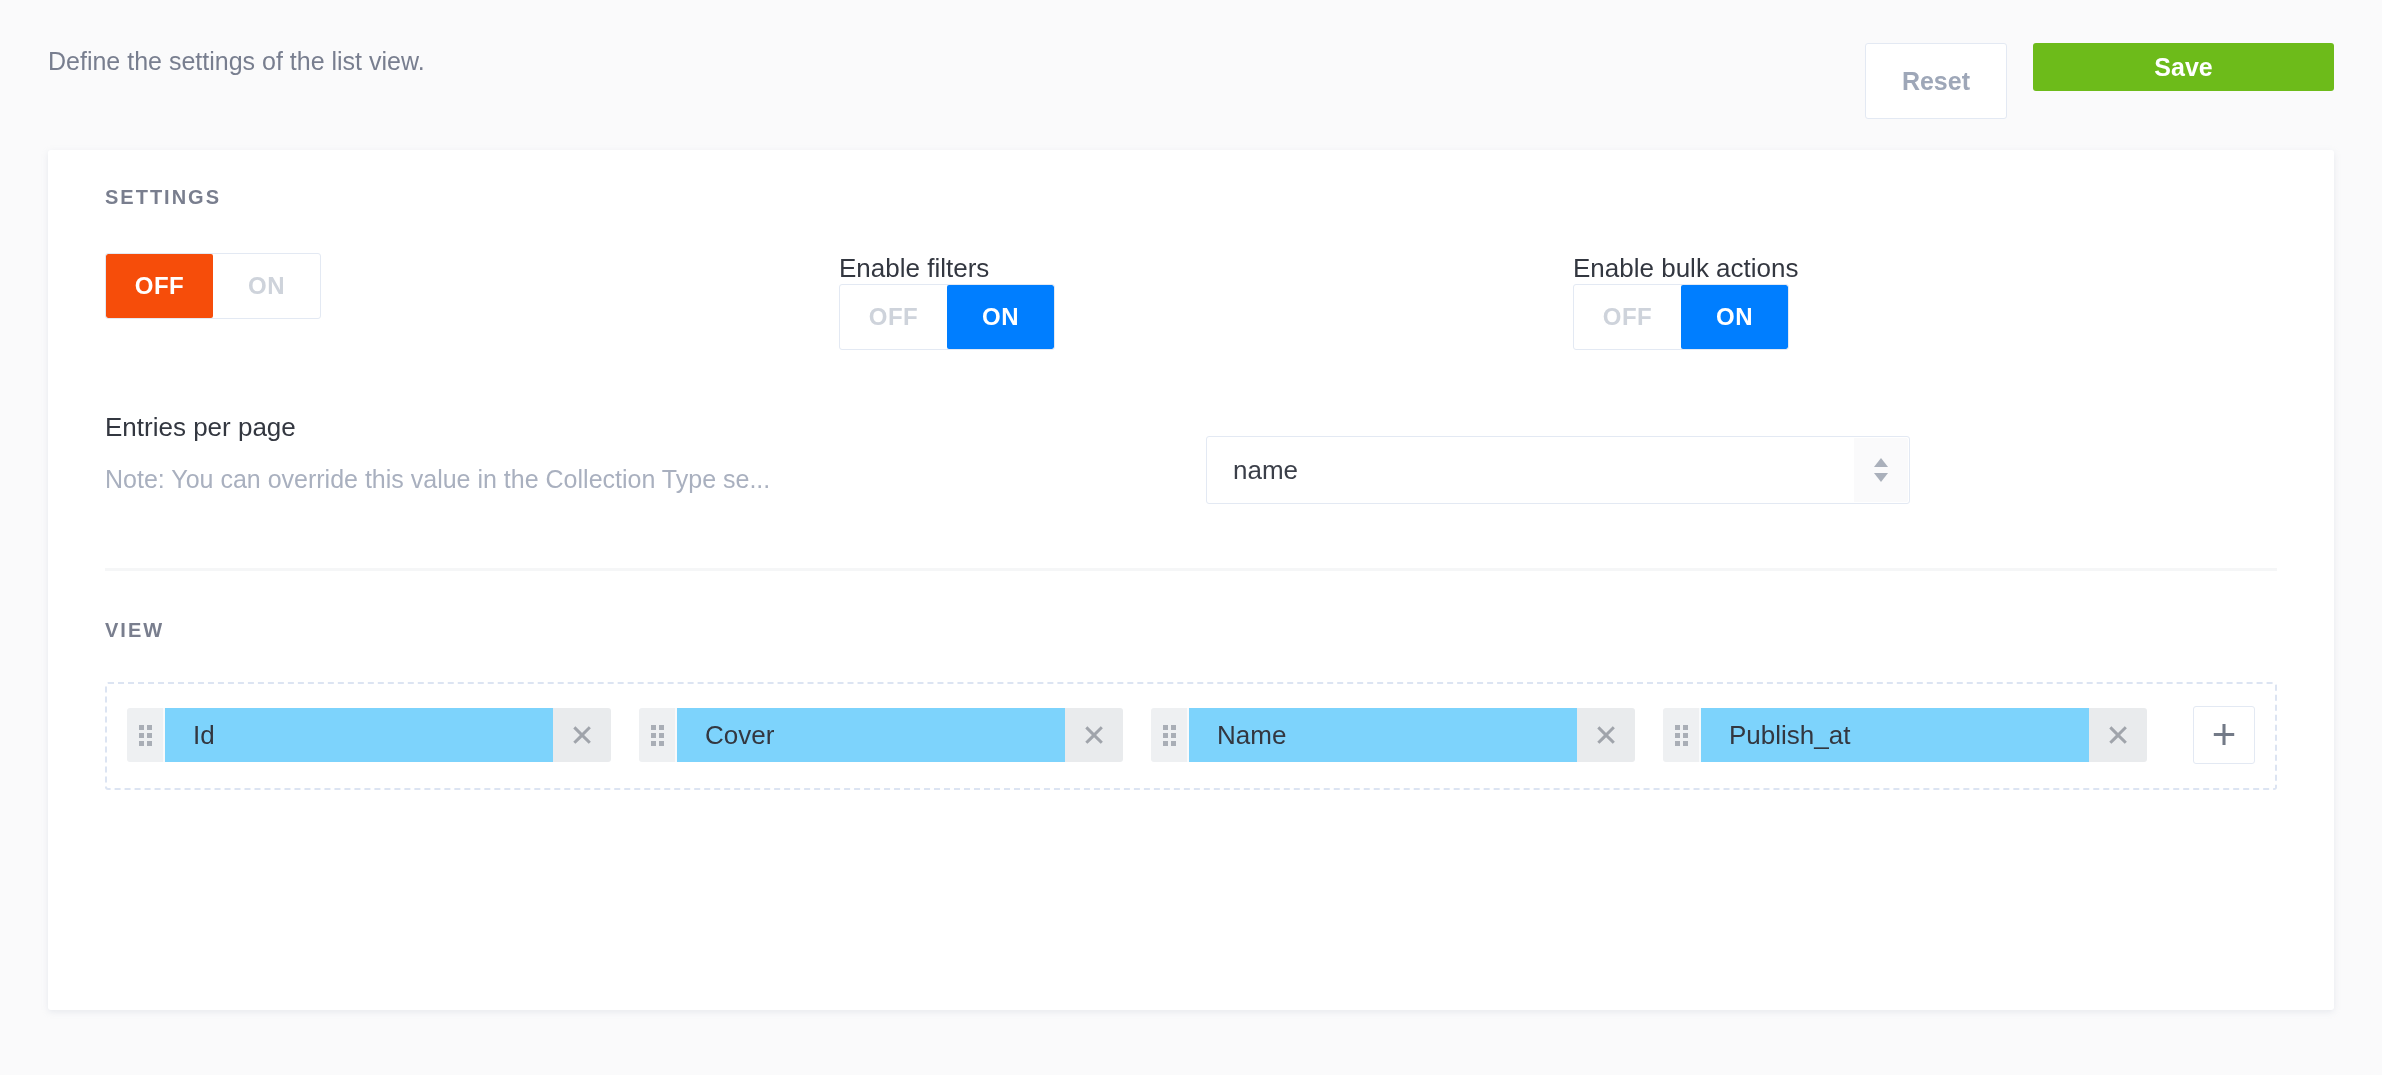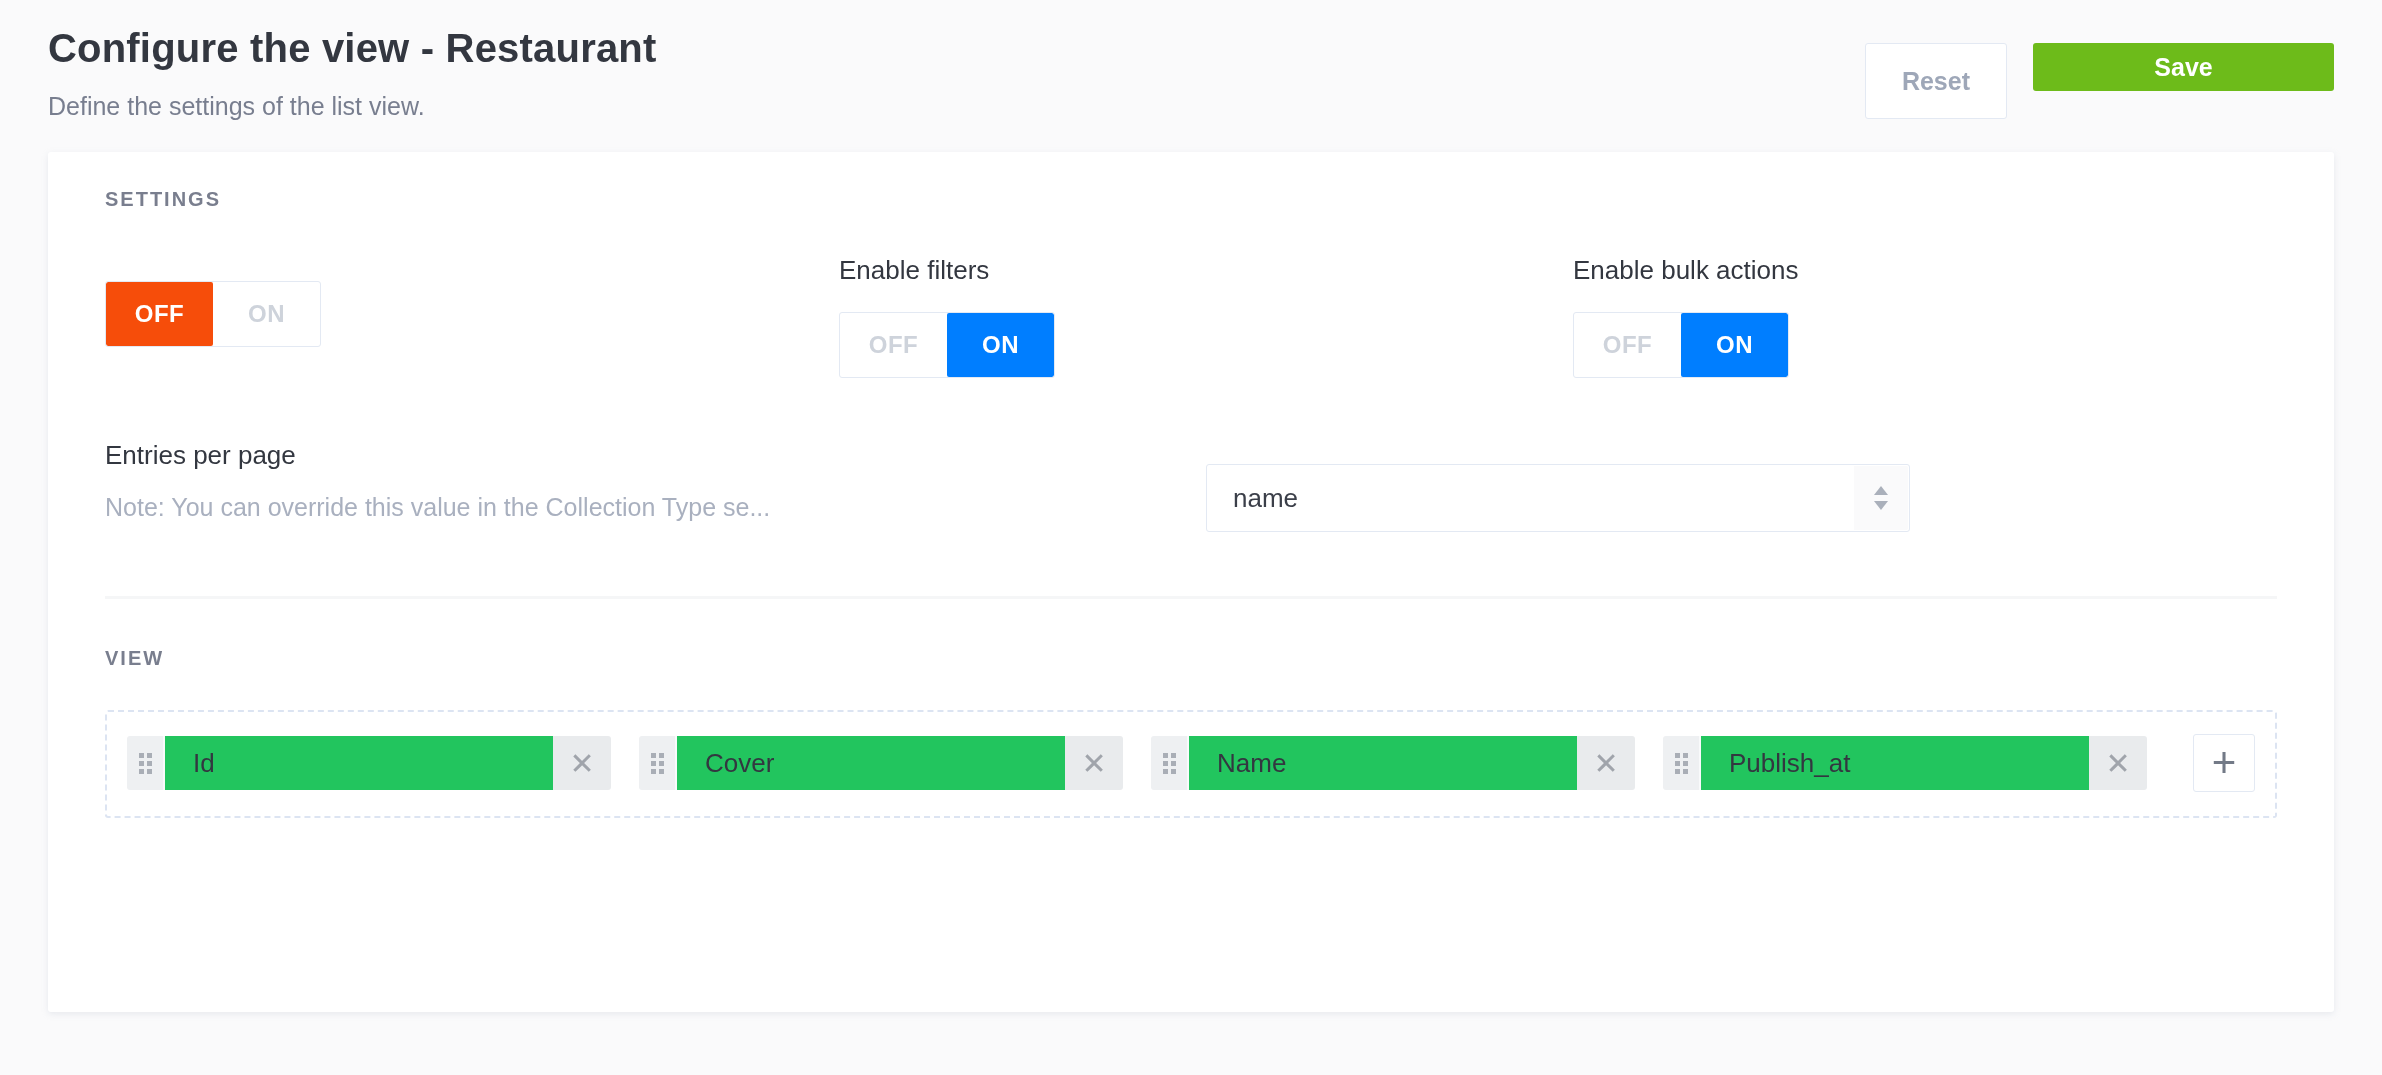--- a/index.html
+++ b/index.html
@@ -43,21 +43,21 @@
   .grid { display: grid; grid-template-columns: repeat(12, 1fr); column-gap: 30px; }
   .span4 { grid-column: span 4; }
   .span2 { grid-column: span 2; }
 
   .field-label { font-size: 26px; color: #333740; line-height: 31px; }
   .label-spacer { height: 31px; }
 
   
   .toggles-row { margin-top: 44px; }
   .toggle {
-    margin-top: 26px; display: inline-flex; height: 66px;
+    display: inline-flex; height: 66px;
     border: 1px solid #e3e9f3; border-radius: 3px; background: #ffffff;
     overflow: hidden;
     justify-content: space-between;
   }
   .toggle-seg {
     width: 107px; display: flex; align-items: center; justify-content: center;
     font-size: 24px; font-weight: 700; letter-spacing: 0.5px;
     color: #ced3db; cursor: pointer; user-select: none;
   }
   .toggle-seg.active-off { background: #f64d0a; color: #ffffff; border-radius: 2px; }
@@ -97,42 +97,41 @@
     width: 484px; height: 54px; border-radius: 3px; overflow: hidden;
     display: flex; align-items: stretch; cursor: grab;
   }
   .chip-handle {
     width: 38px; background: #eef0f2; border-right: 2px solid #f9fafb;
     display: flex; align-items: center; justify-content: center;
   }
   .dots { display: grid; grid-template-columns: repeat(2, 5px); grid-auto-rows: 5px; gap: 3px; }
   .dots span { background: #a9aeb6; }
   .chip-label {
-    flex: 1; background: #22c55e; display: flex; align-items: center;
+    flex: 1; background: #7dd3fc; display: flex; align-items: center;
     padding-left: 28px; font-size: 26px; color: #333740; text-align: center;
   }
   .chip-remove {
     width: 58px; background: #e9ebed; display: flex; align-items: center; justify-content: center;
     font-size: 30px; color: #a0a4ab; cursor: pointer;
   }
   .btn-add-field {
     margin-left: auto; width: 62px; height: 58px;
     background: #ffffff; border: 1px solid #e3e9f3; border-radius: 3px;
     font-size: 42px; font-weight: 400; color: #737a87; line-height: 0;
     display: flex; align-items: center; justify-content: center; cursor: pointer;
   }
 </style>
 </head>
 <body>
 
 <div class="page">
 
   <div class="header">
     <div>
-      <div class="page-title">Configure the view - Restaurant</div>
       <div class="page-subtitle">Define the settings of the list view.</div>
     </div>
     <div class="header-actions">
       <button class="btn-reset">Reset</button>
       <button class="btn-save" style="background:#6dbb1a;">Save</button>
     </div>
   </div>
 
   <div class="card">
 

